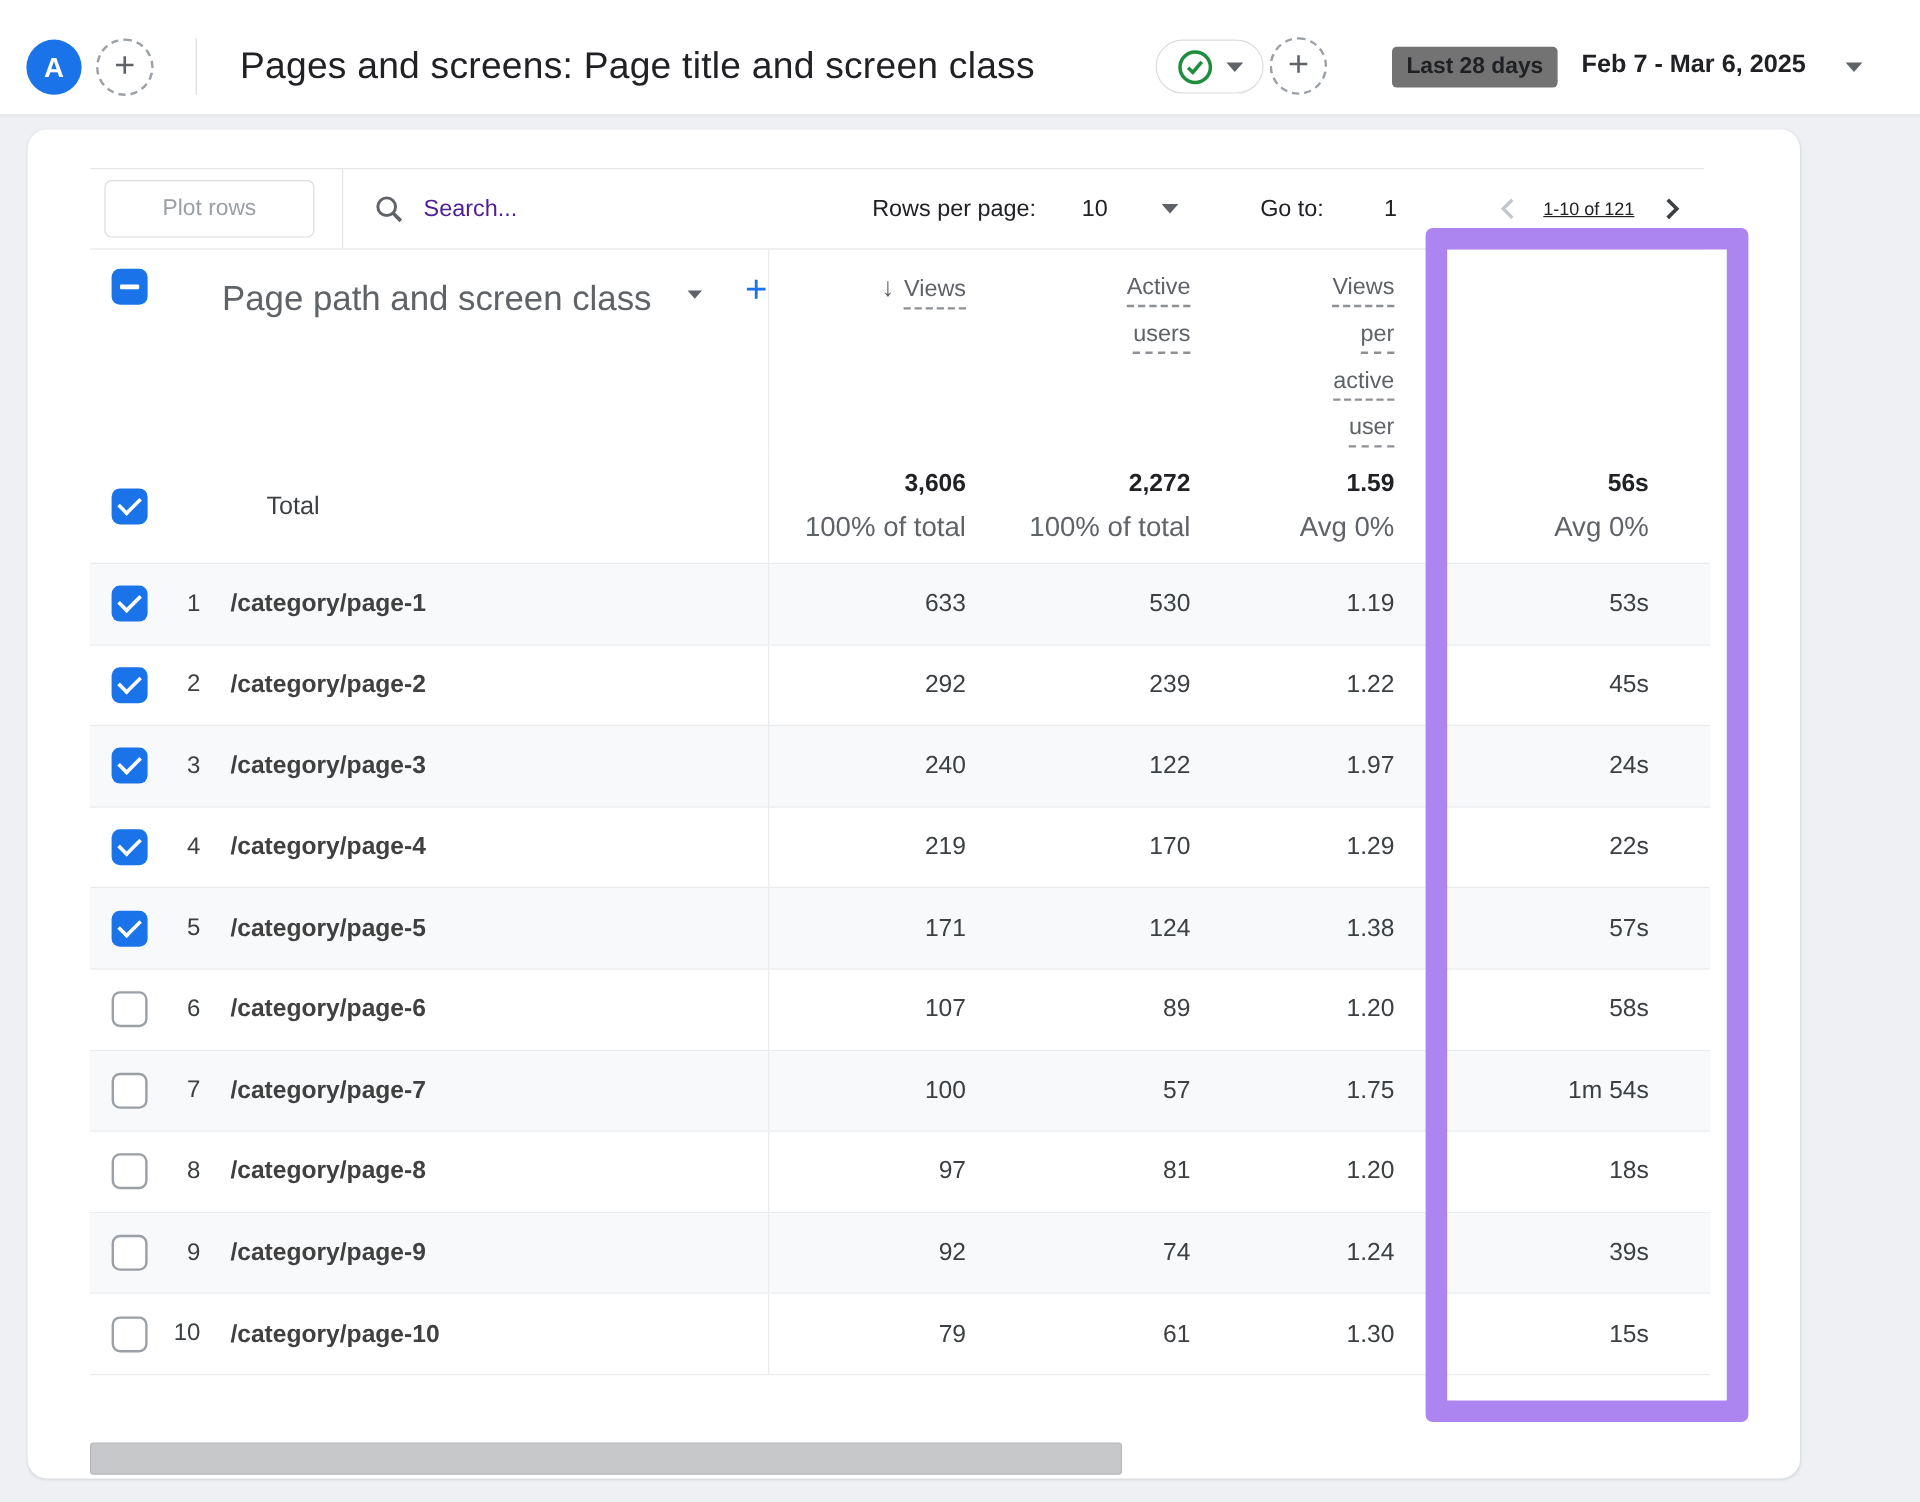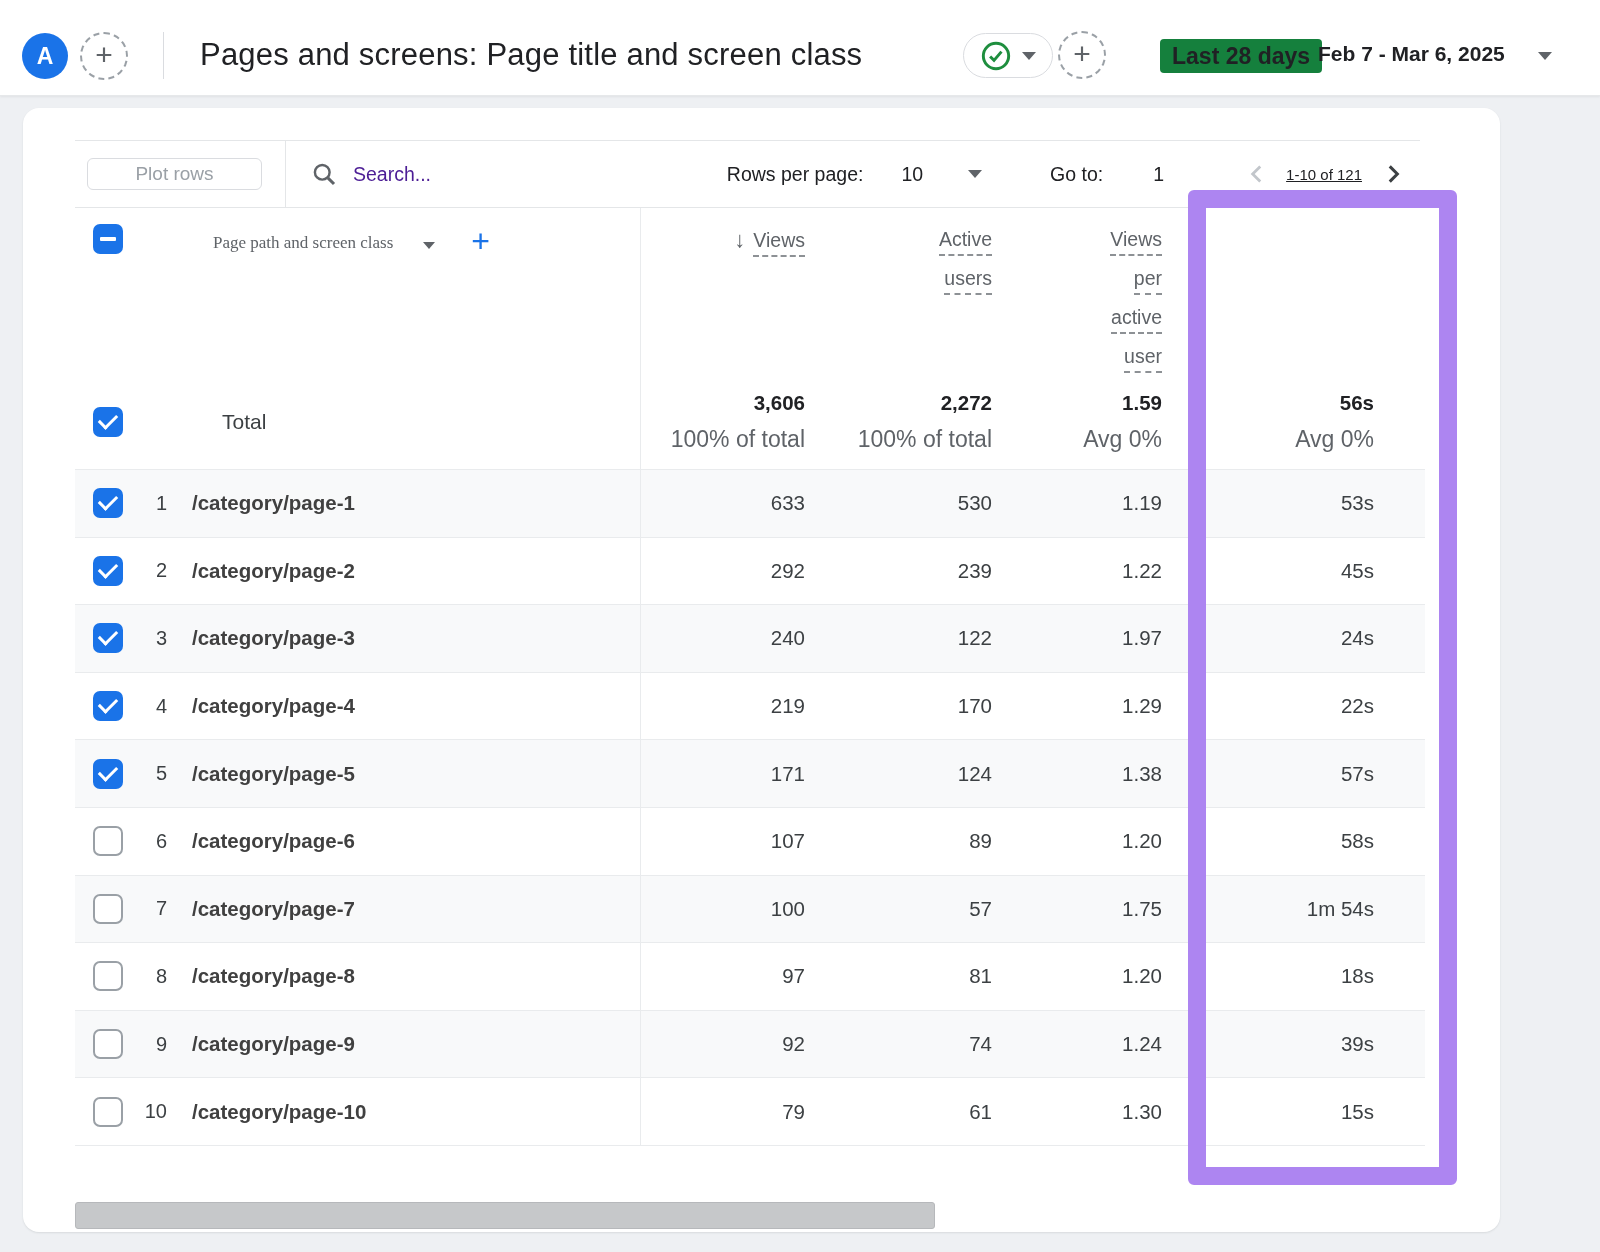--- a/index.html
+++ b/index.html
@@ -17,34 +17,34 @@
                  display:flex; align-items:center; justify-content:center; background:#fff; }
   .dash-circle .plus-glyph { color:#5f6368; font-size:30px; font-weight:400; line-height:1; margin-top:-3px; }
   .dc1 { left:80px; top:32px; }
   .dc2 { left:1058px; top:31px; }
   .hdr-vdiv { position:absolute; left:163px; top:32px; width:1px; height:47px; background:#dadce0; }
   .page-title { position:absolute; left:200px; top:37px; font-size:31px; color:#202124; letter-spacing:.2px; white-space:nowrap; }
   .badge-pill { position:absolute; left:963px; top:33px; width:90px; height:45px; border:1px solid #dadce0;
                 border-radius:23px; background:#fff; display:flex; align-items:center; justify-content:center; gap:10px; }
   .caret { width:0; height:0; border-left:7px solid transparent; border-right:7px solid transparent;
            border-top:8px solid #5f6368; }
-  .range-pill { position:absolute; left:1160px; top:39px; height:34px; background:#15803d; border-radius:4px;
-                display:flex; align-items:center; padding:0 12px; font-size:23px; font-weight:700; color:#202124; }
+  .range-pill { position:absolute; left:1160px; top:39px; height:34px; background:#737373; border-radius:4px;
+                display:flex; align-items:center; padding:0 12px; font-size:19px; font-weight:700; color:#202124; }
   .date-text { position:absolute; left:1318px; top:42px; font-size:21px; font-weight:700; color:#202124; white-space:nowrap; }
   .date-caret { position:absolute; left:1538px; top:52px; }
 
   
   .card { position:absolute; left:23px; top:108px; width:1477px; height:1124px; background:#fff;
           border-radius:16px; box-shadow:0 1px 2px rgba(60,64,67,.12); z-index:1; }
 
   
   .toolbar { position:absolute; left:75px; top:140px; width:1345px; height:68px; z-index:2;
              border-top:1px solid #e4e6e8; border-bottom:1px solid #e4e6e8;
              display:flex; align-items:center; padding:0 12px; background:#fff; }
-  .plot-rows { width:175px; height:32px; border:1px solid #dadce0; border-radius:6px; background:#fff;
+  .plot-rows { width:175px; height:48px; border:1px solid #dadce0; border-radius:6px; background:#fff;
                color:#9aa0a6; font-size:19px; font-family:inherit; }
   .tb-vdiv { align-self:stretch; width:1px; background:#e4e6e8; margin-left:23px; }
   .search-icon { margin-left:24px; display:flex; }
   .search-text { margin-left:15px; font-size:19.5px; color:#4c1d95; }
   .rpp-label { margin-left:auto; font-size:19.5px; color:#202124; }
   .rpp-value { margin-left:38px; font-size:19.5px; color:#202124; }
   .rpp-caret { margin-left:45px; border-top-width:8px; }
   .goto-label { margin-left:68px; font-size:19.5px; color:#202124; }
   .goto-value { margin-left:50px; font-size:19.5px; color:#202124; }
   .chev { display:flex; }
@@ -58,21 +58,21 @@
   .cb { width:30px; height:30px; border-radius:7px; margin-left:18px; flex:none; }
   .cb.checked { background:#1a73e8; }
   .cb.checked::after { content:""; display:block; width:15px; height:8px;
        border-left:3px solid #fff; border-bottom:3px solid #fff; transform:rotate(-45deg); margin:7px 0 0 6px; }
   .cb.ind { background:#1a73e8; }
   .cb.ind::after { content:""; display:block; width:16px; height:4px; background:#fff; border-radius:1px; margin:13px auto 0; }
   .cb.unchecked { border:2.5px solid #9aa0a6; background:#fff; }
 
   .t-head { display:flex; height:166px; }
   .t-head .dimw { align-items:flex-start; padding-top:16px; }
-  .dim-label { margin-left:90px; margin-top:9px; font-size:17px; color:#5f6368; white-space:nowrap;font-family:Liberation Serif, serif; }
+  .dim-label { margin-left:62px; margin-top:9px; font-size:29px; color:#5f6368; white-space:nowrap; }
   .dim-caret { margin-left:30px; margin-top:18px; border-top-width:7px; border-left-width:6px; border-right-width:6px; }
   .add-col { margin-left:36px; margin-top:1px; color:#1a73e8; font-size:32px; font-weight:500; line-height:1; }
   .mh { padding-top:20px; text-align:right; font-size:19.5px; color:#5f6368; }
   .hline { display:block; line-height:23px; margin-bottom:11px; white-space:nowrap; }
   .hline .u { display:inline-block; border-bottom:2px dashed #8d9195; padding-bottom:3px; }
   .sort-arrow { color:#5f6368; font-size:22px; margin-right:8px; }
 
   .w-views { width:164px; } .w-active { width:187px; } .w-vpau { width:170px; } .w-eng { width:212px; } .w-sp { width:51px; }
 
   .t-total { display:flex; height:96px; align-items:center; border-bottom:1px solid #e9ebed; }

